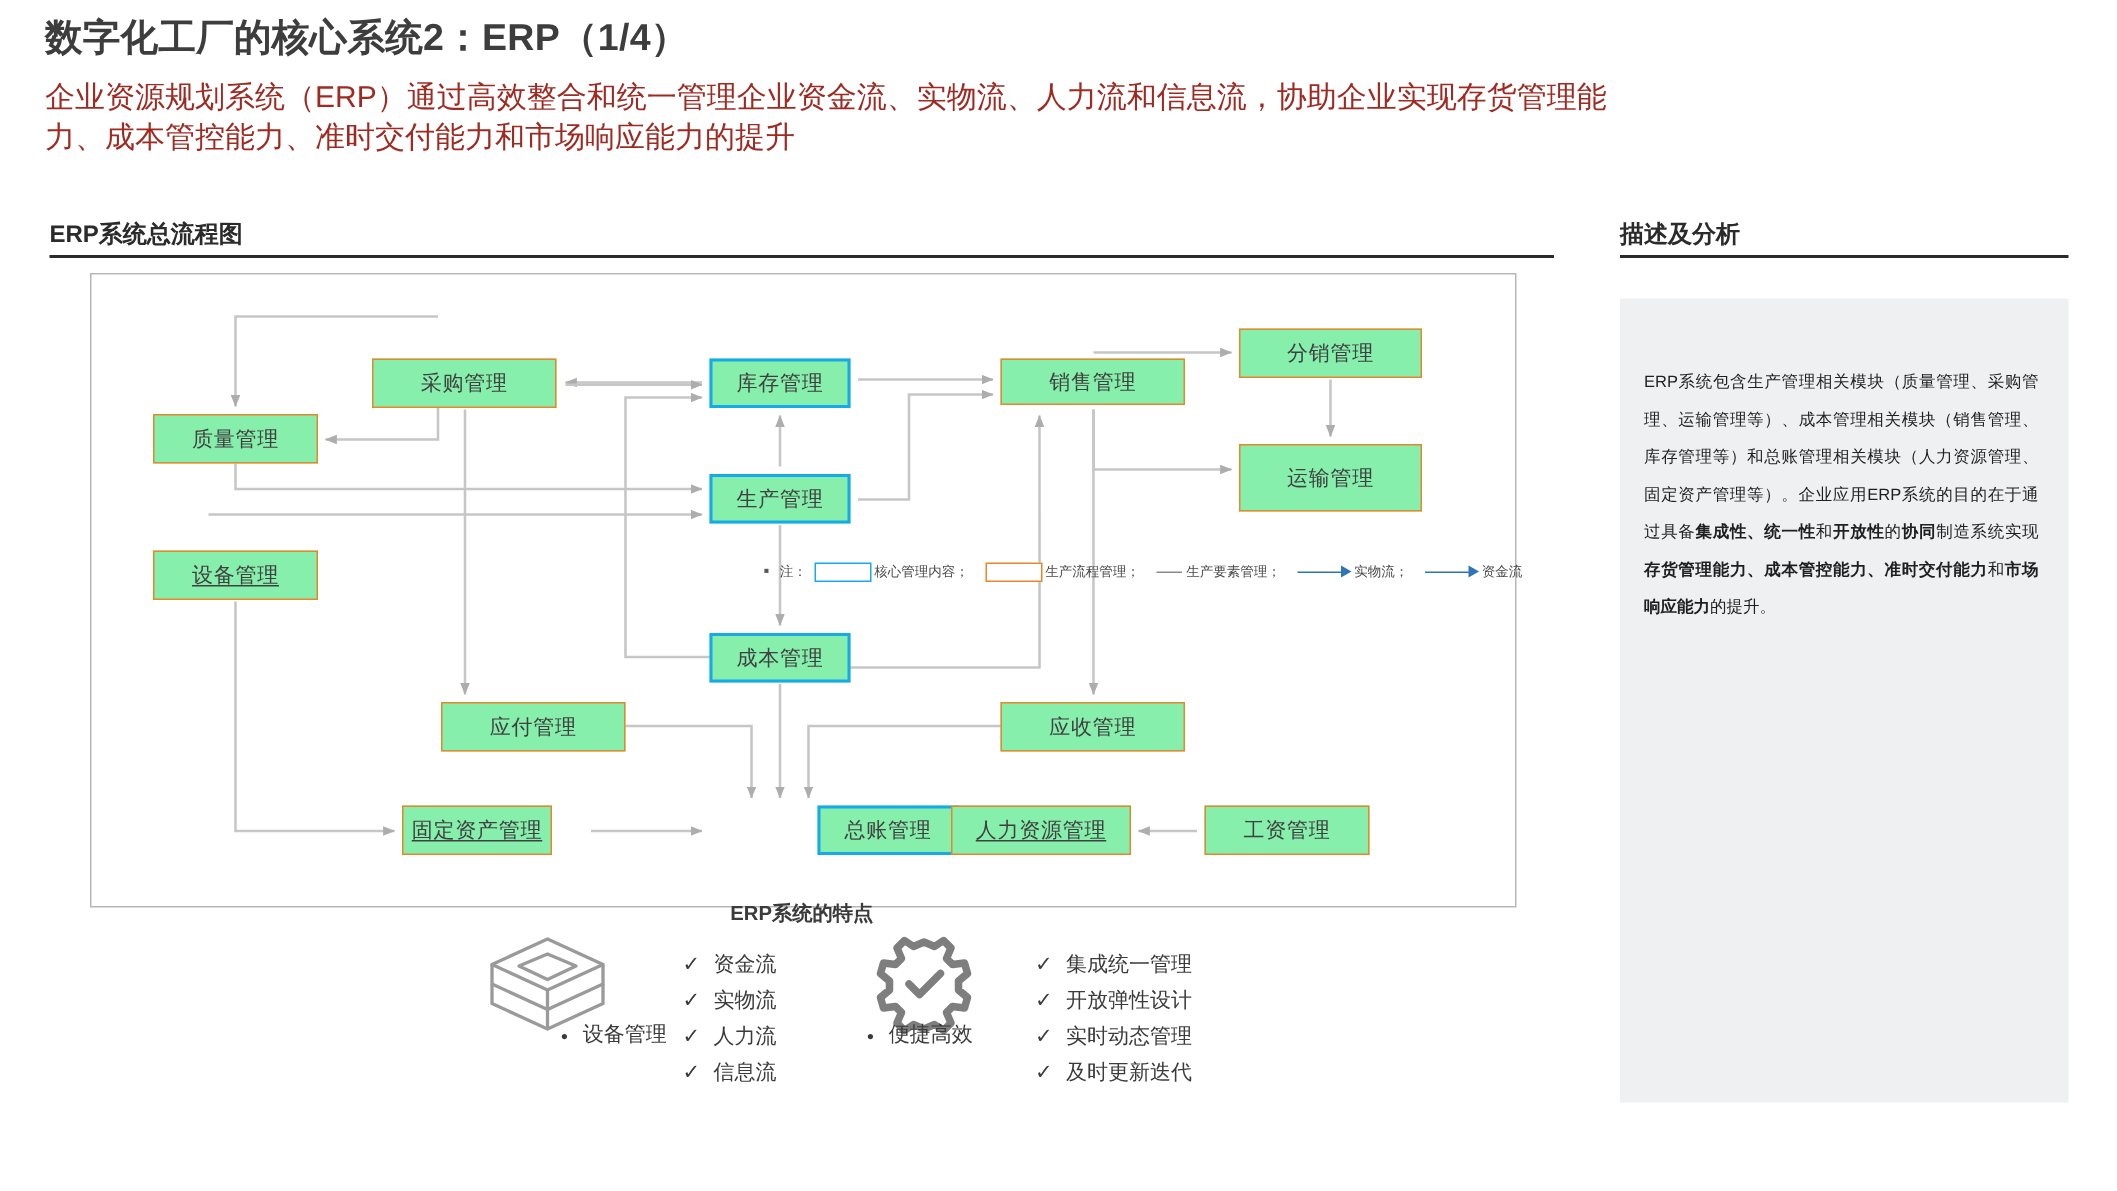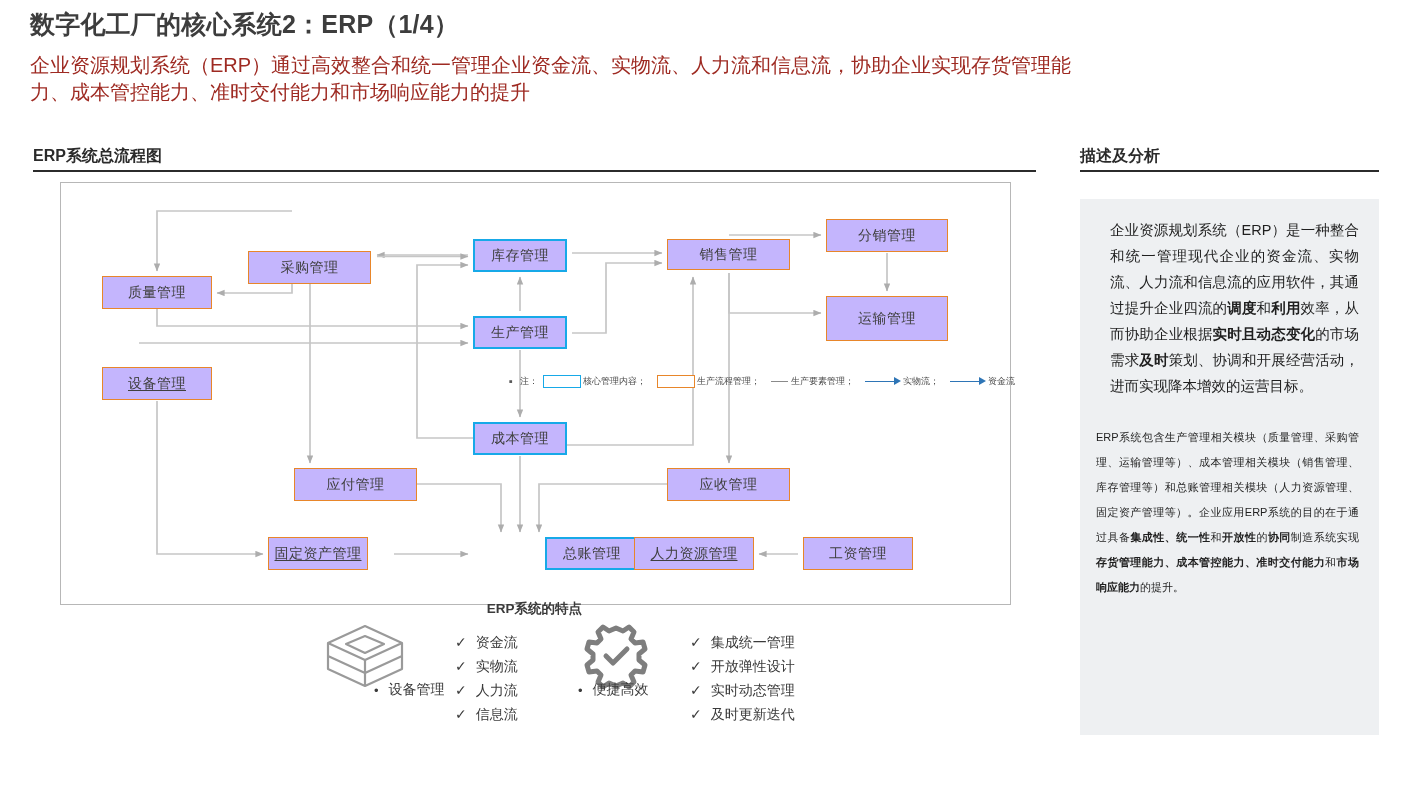--- a/index.html
+++ b/index.html
@@ -35,21 +35,21 @@
   }
   
   #diagram-frame{
     position:absolute;left:60px;top:182px;width:949px;height:421px;
     border:1px solid #b7b7b7;background:#ffffff;
   }
   #diagram-svg{position:absolute;left:0;top:0;}
   .node{
     position:absolute;box-sizing:border-box;
     display:flex;align-items:center;justify-content:center;
-    background:#c4b5fd;font-size:14px;color:#404040;white-space:nowrap;
+    background:#86efac;font-size:14px;color:#404040;white-space:nowrap;
     letter-spacing:.5px;
   }
   .node.orange{border:1.6px solid #e8862a;}
   .node.blue{border:2px solid #17a9e8;}
   .node .u{text-decoration:underline;text-underline-offset:2px;}
   
   #legend{
     position:absolute;left:448px;top:189px;height:18px;
     display:flex;align-items:center;font-size:9px;color:#4a4a4a;white-space:nowrap;
   }
@@ -181,21 +181,21 @@
         <span class="shaft"></span>
         <span class="head"></span>
       </span>
     <span class="txt">资金流</span>
   </div>
 
   <div id="nodes-host">
       <div class="node orange" style="left: 41px; top: 93px; width: 110px; height: 33px;">
         <span>质量管理</span>
       </div>
-      <div class="node orange" style="left: 187px; top: 56px; width: 123px; height: 33px; margin-top: 12px;">
+      <div class="node orange" style="left: 187px; top: 56px; width: 123px; height: 33px;">
         <span>采购管理</span>
       </div>
       <div class="node blue" style="left: 412px; top: 56px; width: 94px; height: 33px;">
         <span>库存管理</span>
       </div>
       <div class="node orange" style="left: 606px; top: 56px; width: 123px; height: 31px;">
         <span>销售管理</span>
       </div>
       <div class="node orange" style="left: 765px; top: 36px; width: 122px; height: 33px;">
         <span>分销管理</span>
@@ -279,15 +279,14 @@
 <div class="checklist" style="left:690px;top:630px;">
   <ul>
     <li><span class="ck">✓</span><span>集成统一管理</span></li>
     <li><span class="ck">✓</span><span>开放弹性设计</span></li>
     <li><span class="ck">✓</span><span>实时动态管理</span></li>
     <li><span class="ck">✓</span><span>及时更新迭代</span></li>
   </ul>
 </div>
 
 <div id="desc-panel">
-  <p class="p1" id="desc-p1"><span>企业资源规划系统（ERP）是一种整合和统一管理现代企业的资金流、实物流、人力流和信息流的应用软件，其通过提升企业四流的</span><b>调度</b><span>和</span><b>利用</b><span>效率，从而协助企业根据</span><b>实时且动态变化</b><span>的市场需求</span><b>及时</b><span>策划、协调和开展经营活动，进而实现降本增效的运营目标。</span></p>
   <p class="p2" id="desc-p2"><span>ERP系统包含生产管理相关模块（质量管理、采购管理、运输管理等）、成本管理相关模块（销售管理、库存管理等）和总账管理相关模块（人力资源管理、固定资产管理等）。企业应用ERP系统的目的在于通过具备</span><b>集成性、统一性</b><span>和</span><b>开放性</b><span>的</span><b>协同</b><span>制造系统实现</span><b>存货管理能力、成本管控能力、准时交付能力</b><span>和</span><b>市场响应能力</b><span>的提升。</span></p>
 </div>
 
 </body></html>

